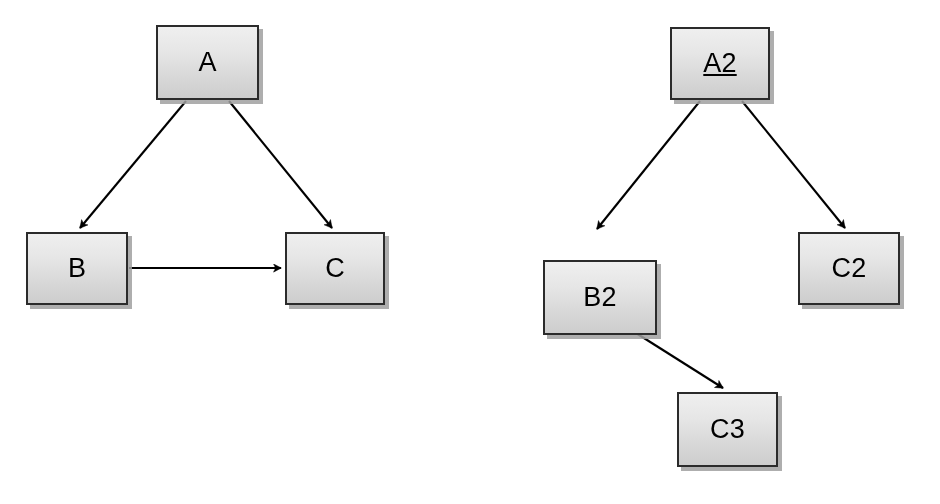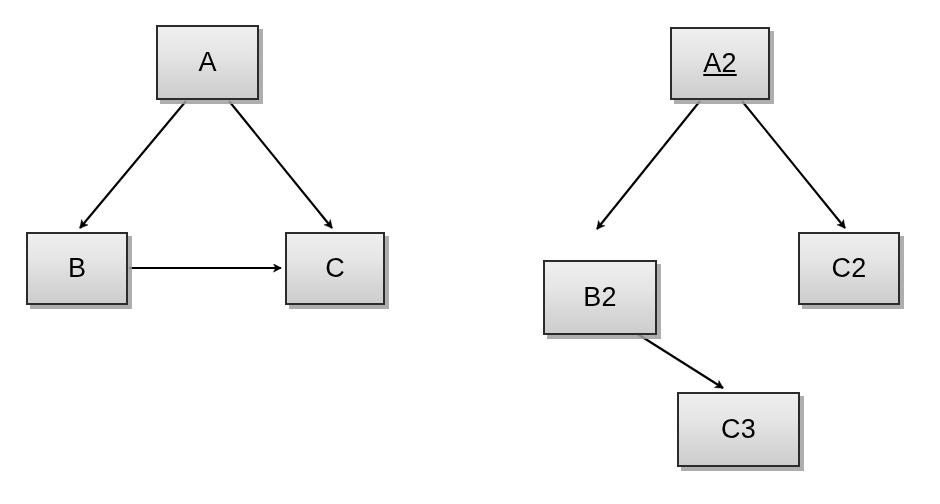--- a/index.html
+++ b/index.html
@@ -87,17 +87,17 @@
   </div>
 
   <div class="node" style="left:543px; top:230px; width:114px; height:75px;margin-top:30px;">
     <span class="node-label">B2</span>
   </div>
 
   <div class="node" style="left:798px; top:232px; width:102px; height:73px;">
     <span class="node-label">C2</span>
   </div>
 
-  <div class="node" style="left:677px; top:392px; width:123px; height:75px;">
+  <div class="node" style="left:677px; top:392px; width:101px; height:75px;">
     <span class="node-label">C3</span>
   </div>
 
 </div>
 
 </body></html>

